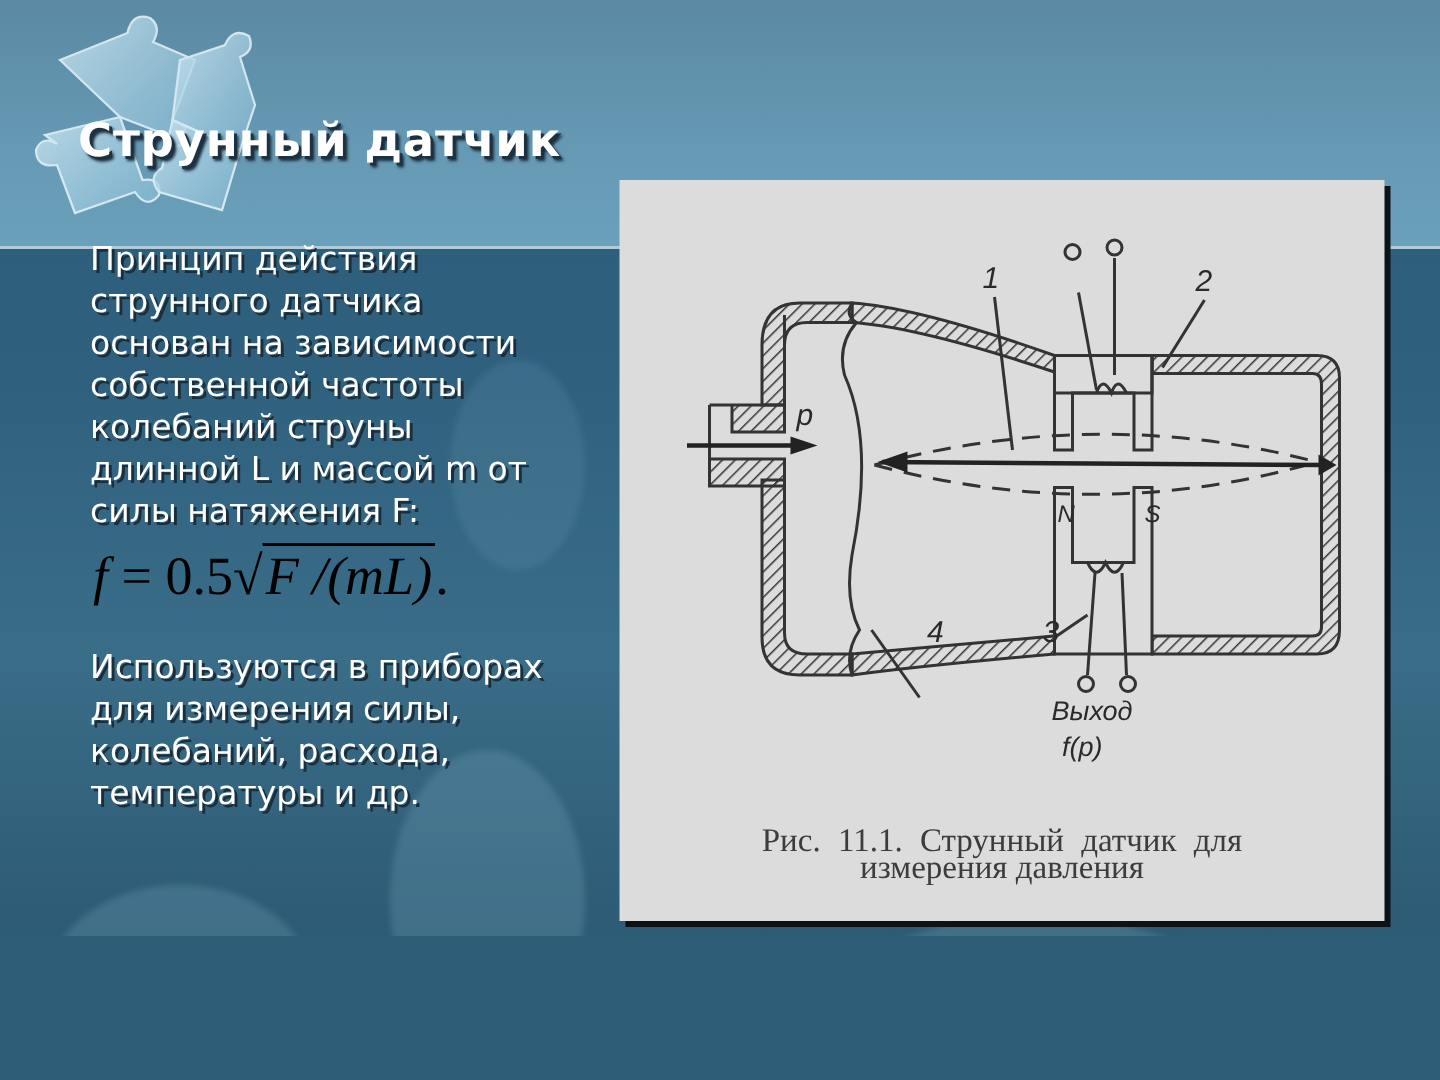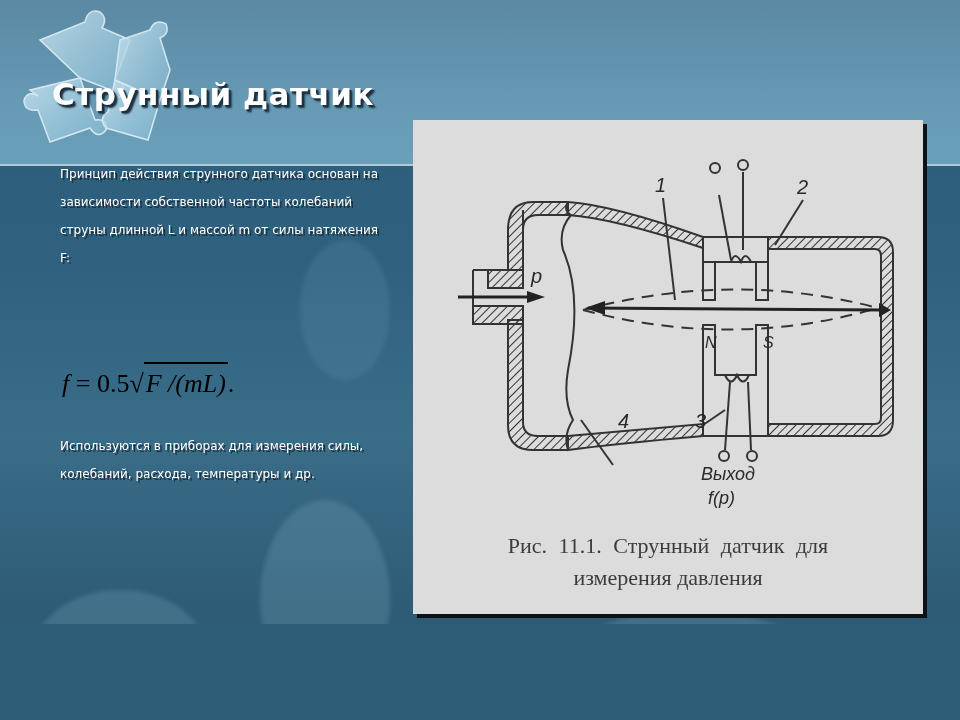--- a/index.html
+++ b/index.html
@@ -8,35 +8,35 @@
        background:#2e5d78;}
   .slide{position:absolute;left:0;top:0;width:960px;height:624px;overflow:hidden;
          background:linear-gradient(180deg,#2a5a78 0%,#2f617f 40%,#3a6d88 70%,#2d5a74 100%);}
   .top-band{position:absolute;left:0;top:0;width:960px;height:164px;
             background:linear-gradient(180deg,#5b89a3 0%,#6699b4 60%,#6aa0ba 100%);}
   .band-line{position:absolute;left:0;width:960px;height:2px;background:#c9dde8;opacity:.85;}
   .blob{position:absolute;border-radius:50%;background:rgba(120,165,190,.28);filter:blur(2px);}
   .puzzle{position:absolute;left:10px;top:0;width:170px;height:170px;}
   .title{position:absolute;left:52px;top:76px;font-size:31px;font-weight:bold;color:#fff;
          letter-spacing:.5px;text-shadow:2px 2px 0 #1c3242,3px 3px 2px #1c3242;margin:0;}
-  .body-text{position:absolute;left:60px;width:320px;color:#fff;font-size:12px;line-height:28px;
+  .body-text{position:absolute;left:60px;width:320px;color:#fff;font-size:22px;line-height:28px;
              text-shadow:2px 2px 0 #1a2e3c;}
   .p1{top:160px;}
   .p2{top:432px;}
   .p3{top:556px;}
   .formula{position:absolute;left:62px;top:362px;font-family:"Liberation Serif","DejaVu Serif",serif;
-           font-size:26px;color:#000;font-style:italic;white-space:nowrap;}
+           font-size:36px;color:#000;font-style:italic;white-space:nowrap;}
   .formula .up{font-style:normal;}
   .formula .rad{display:inline-block;border-top:2px solid #000;padding:0 2px;line-height:40px;}
   .figure{position:absolute;left:413px;top:120px;width:510px;height:494px;background:#dcdcdc;
           box-shadow:4px 4px 0 #0b1218;}
   .figure svg{position:absolute;left:0;top:0;}
   .caption{position:absolute;left:0;width:510px;text-align:center;
            font-family:"Liberation Serif","DejaVu Serif",serif;color:#3c3c3c;font-size:22px;}
-  .cap1{top:413px;word-spacing:6px;}
+  .cap1{top:427px;word-spacing:6px;}
   .cap2{top:445px;}
   .lbl{font-family:"Liberation Sans","DejaVu Sans",sans-serif;font-style:italic;fill:#2a2a2a;}
 </style>
 </head>
 <body>
 
 <div class="slide">
   <div class="top-band"></div>
   <div class="band-line" style="top:164px"></div>
   <div class="band-line" style="top:712px"></div>

